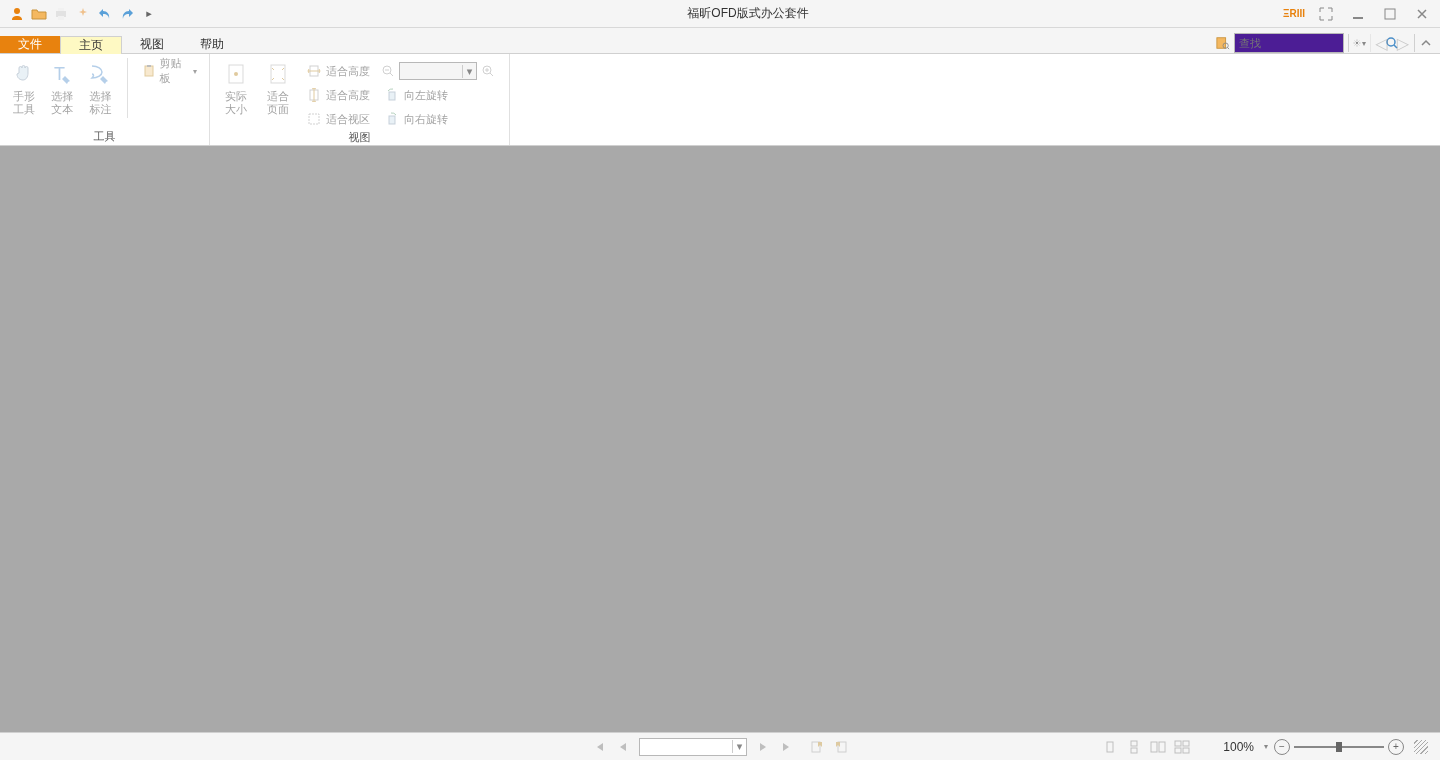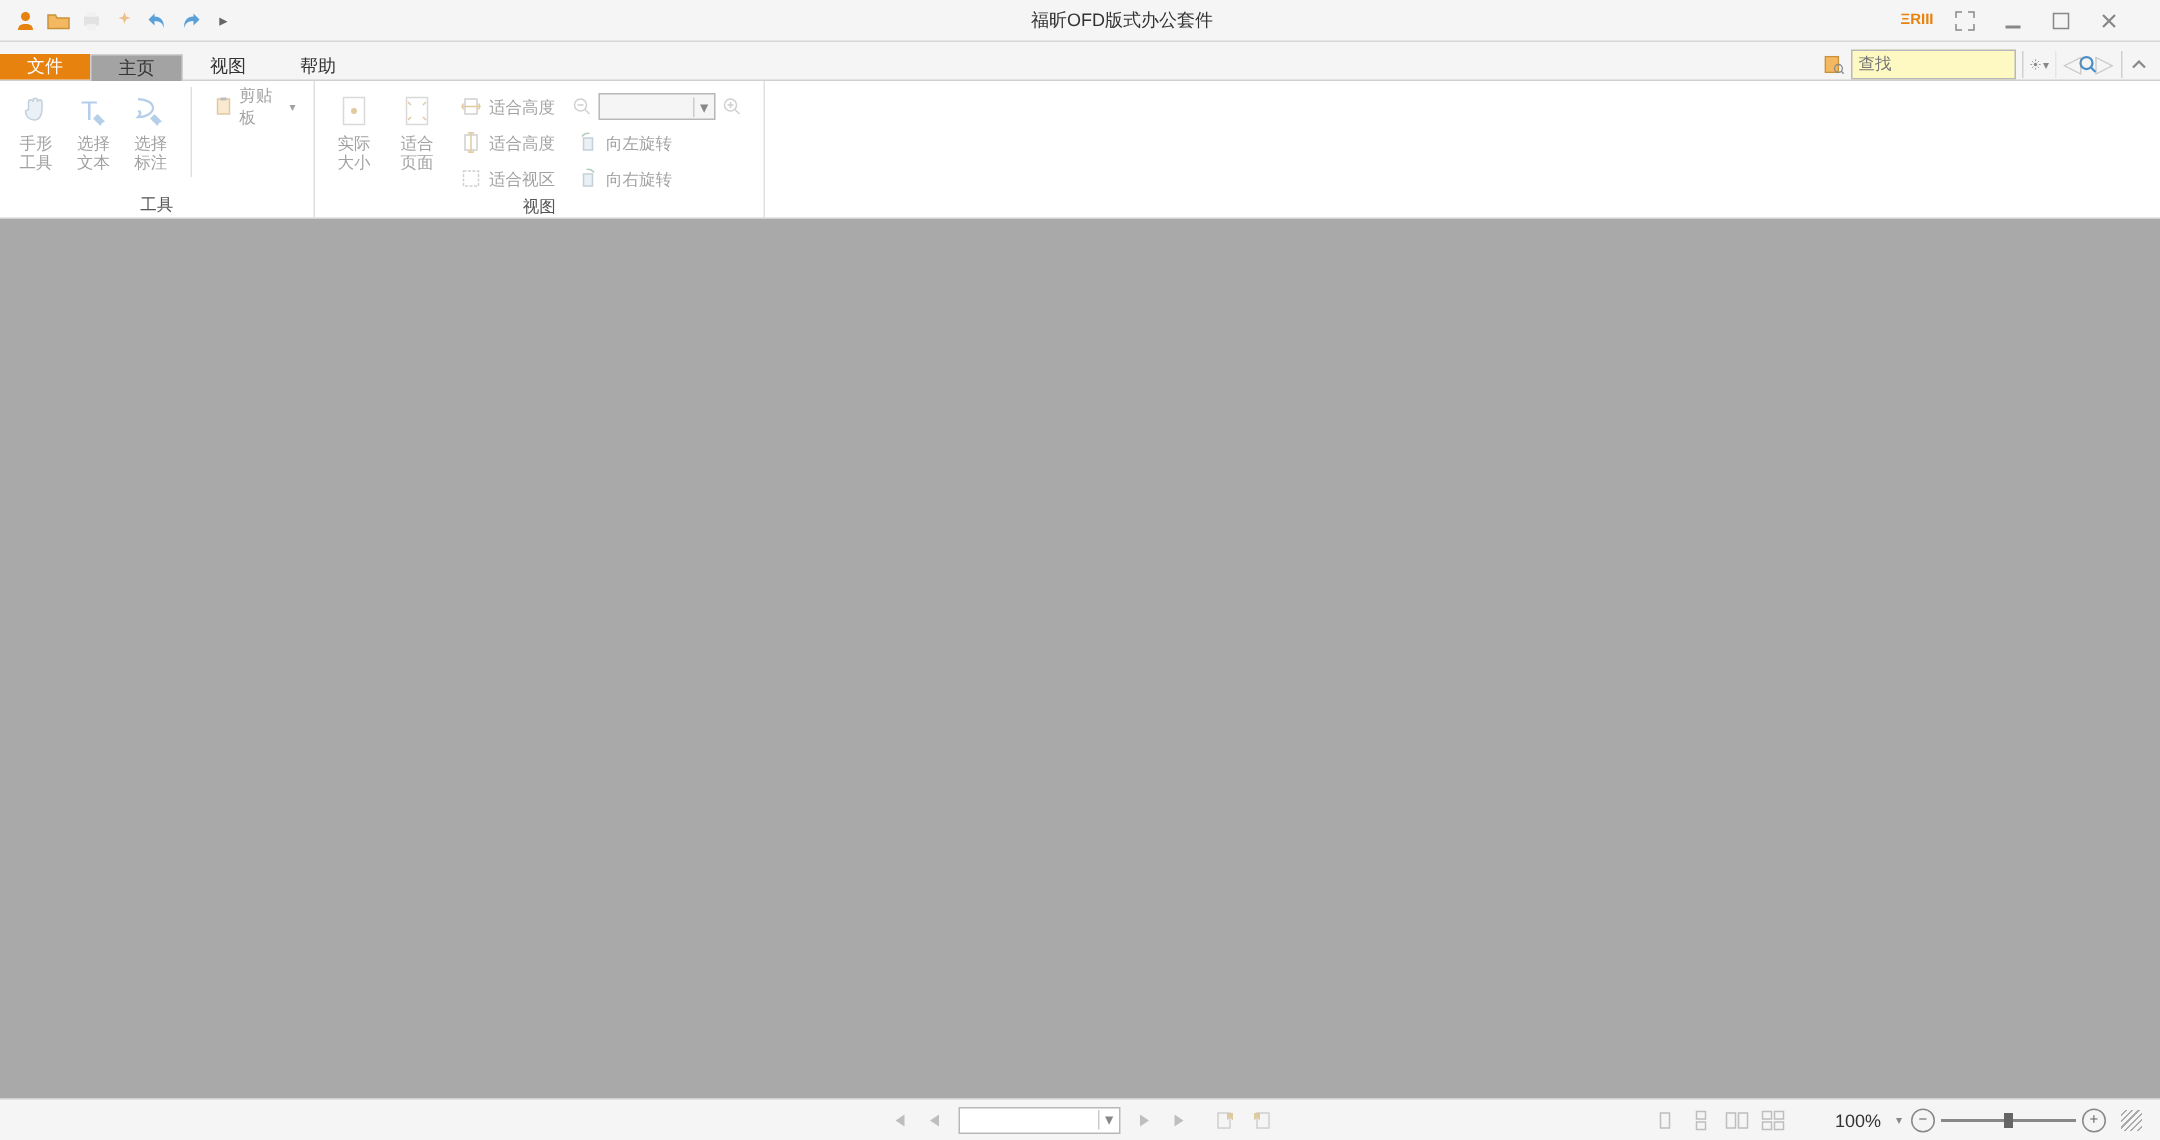--- a/index.html
+++ b/index.html
@@ -3,30 +3,30 @@
 <meta charset="utf-8">
 <style>
 * { box-sizing: border-box; margin: 0; padding: 0; font-family: "Microsoft YaHei", "SimSun", sans-serif; }
 body { width: 1440px; height: 760px; background: #f5f5f5; overflow: hidden; display: flex; flex-direction: column; }
 
 
 .titlebar { height: 28px; background: #f5f5f5; display: flex; align-items: center; border-bottom: 1px solid #d8d8d8; position: relative; }
 .qat { display: flex; align-items: center; padding-left: 8px; gap: 4px; }
 .qat .btn { width: 18px; height: 18px; display: flex; align-items: center; justify-content: center; cursor: pointer; }
 .titlebar .title { position: absolute; left: 50%; transform: translateX(-50%); font-size: 12px; color: #333; margin-left: 28px; }
-.win-controls { margin-left: auto; display: flex; align-items: center; gap: 6px; padding-right: 21px; }
+.win-controls { margin-left: auto; display: flex; align-items: center; gap: 6px; padding-right: 5px; }
 .win-controls .wc { width: 26px; height: 18px; display: flex; align-items: center; justify-content: center; cursor: pointer; color: #666; }
 
 
 .tabrow { height: 26px; background: #f5f5f5; display: flex; align-items: flex-end; border-bottom: 1px solid #d0d0d0; }
 .tab { padding: 0 18px; font-size: 12px; display: flex; align-items: center; cursor: pointer; color: #333; }
 .tab.file { background: #e8820e; color: #fff; }
-.tab.active { background: #a3a3a3; border-top: 1px solid #d0d0d0; border-left: 1px solid #d0d0d0; border-right: 1px solid #d0d0d0; margin-bottom: -1px; }
+.tab.active { background: #fef9c3; border-top: 1px solid #d0d0d0; border-left: 1px solid #d0d0d0; border-right: 1px solid #d0d0d0; margin-bottom: -1px; }
 .tabrow-right { margin-left: auto; display: flex; align-items: center; padding-right: 8px; gap: 4px; }
-.find-box { border: 1px solid #b8b8b8; background: #fef9c3; height: 20px; width: 110px; display: flex; align-items: center; }
+.find-box { border: 1px solid #b8b8b8; background: #4c1d95; height: 20px; width: 110px; display: flex; align-items: center; }
 .find-box input { border: none; outline: none; font-size: 11px; padding: 0 4px; flex: 1; background: transparent; color: #888; }
 .find-box .srch { width: 18px; display: flex; align-items: center; justify-content: center; color: #4a8; }
 .tr-btn { width: 18px; height: 18px; display: flex; align-items: center; justify-content: center; cursor: pointer; color: #888; border-left: 1px solid #d0d0d0; padding-left: 4px; }
 
 
 .ribbon { height: 92px; background: #fff; border-bottom: 1px solid #d0d0d0; display: flex; }
 .group { border-right: 1px solid #e0e0e0; display: flex; flex-direction: column; padding: 4px 8px 0 8px; }
 .group-body { flex: 1; display: flex; align-items: flex-start; gap: 6px; }
 .group-label { height: 16px; font-size: 11px; color: #555; text-align: center; }
 .bigbtn { width: 36px; display: flex; flex-direction: column; align-items: center; cursor: pointer; padding-top: 2px; }

